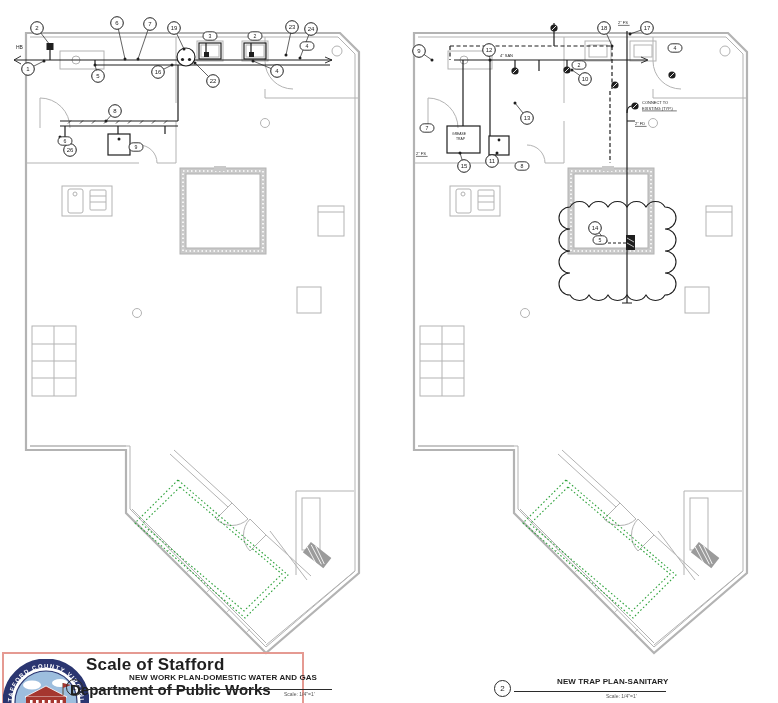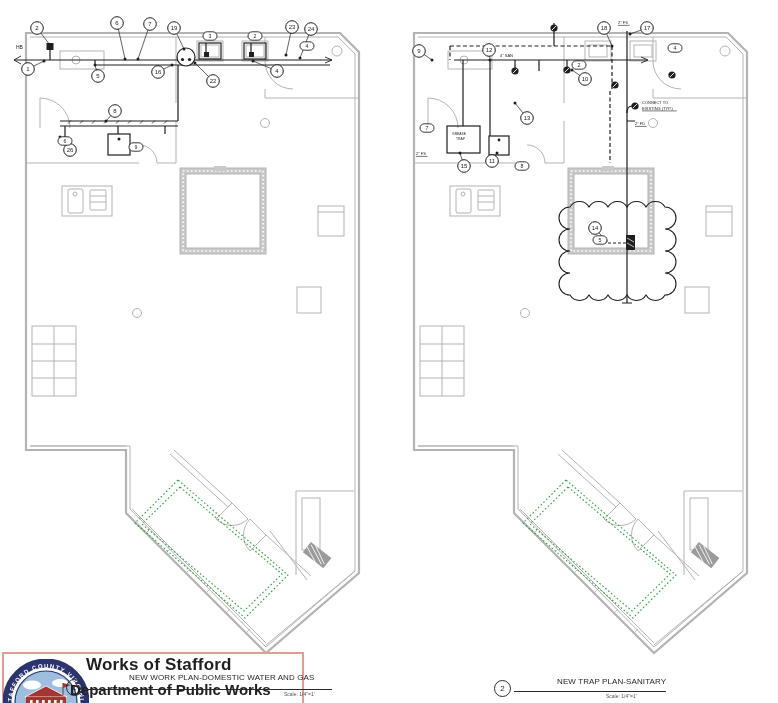--- a/index.html
+++ b/index.html
@@ -11,21 +11,21 @@
   .title-border{position:absolute;left:2px;top:652px;width:298px;height:56px;
                 border:2px solid #e59a92;z-index:5;pointer-events:none;}
   .seal{position:absolute;left:3px;top:659px;z-index:6;}
   .county{position:absolute;left:86px;top:655px;font-size:17px;font-weight:bold;
           letter-spacing:.2px;z-index:6;white-space:nowrap;}
   .dept{position:absolute;left:70px;top:681px;font-size:15px;font-weight:bold;
         z-index:6;white-space:nowrap;}
   .sheet-title{position:absolute;z-index:7;}
   .kn-circle{position:absolute;width:15px;height:15px;border:1.2px solid #2b2b2b;border-radius:50%;
              background:transparent;text-align:center;line-height:15px;font-size:8px;}
-  .st-text{position:absolute;font-size:8px;font-weight:normal;white-space:nowrap;letter-spacing:.1px;padding-left:40px;}
+  .st-text{position:absolute;font-size:8px;font-weight:bold;white-space:nowrap;letter-spacing:.1px;padding-left:40px;}
   .st-line{position:absolute;height:1px;background:#2b2b2b;}
   .st-scale{position:absolute;font-size:5px;color:#555;white-space:nowrap;}
 </style>
 </head>
 <body>
 
 <div class="canvas">
 
   <svg id="plan0" class="plan" width="370" height="656" viewBox="0 0 370 656">
     <defs>
@@ -315,21 +315,21 @@
     <ellipse cx="20" cy="61" rx="6" ry="3.5" fill="#2f6b33"></ellipse>
     <ellipse cx="66" cy="61" rx="6" ry="3.5" fill="#2f6b33"></ellipse>
     <defs>
         <path id="sealTopArc" d="M9,43 A34,34 0 0 1 77,43"></path>
       </defs>
     <text font-size="6" fill="#ffffff" letter-spacing="1.2" font-family="Liberation Sans, sans-serif" font-weight="bold">
       <textPath href="#sealTopArc" startOffset="50%" text-anchor="middle">STAFFORD COUNTY VIRGINIA</textPath>
     </text>
   </svg>
 
-  <div class="county">Works of Stafford</div>
+  <div class="county">Scale of Stafford</div>
   <div class="dept">Department of Public Works</div>
 
   <div class="sheet-title">
     <div class="kn-circle" style="left:66px;top:679px;">
       <span>1</span>
     </div>
     <span class="st-text" style="left:89px;top:673px;">NEW WORK PLAN-DOMESTIC WATER AND GAS</span>
     <div class="st-line" style="left:86px;top:689px;width:246px;"></div>
     <span class="st-scale" style="left:284px;top:691px;">Scale: 1/4"=1'</span>
   </div>

